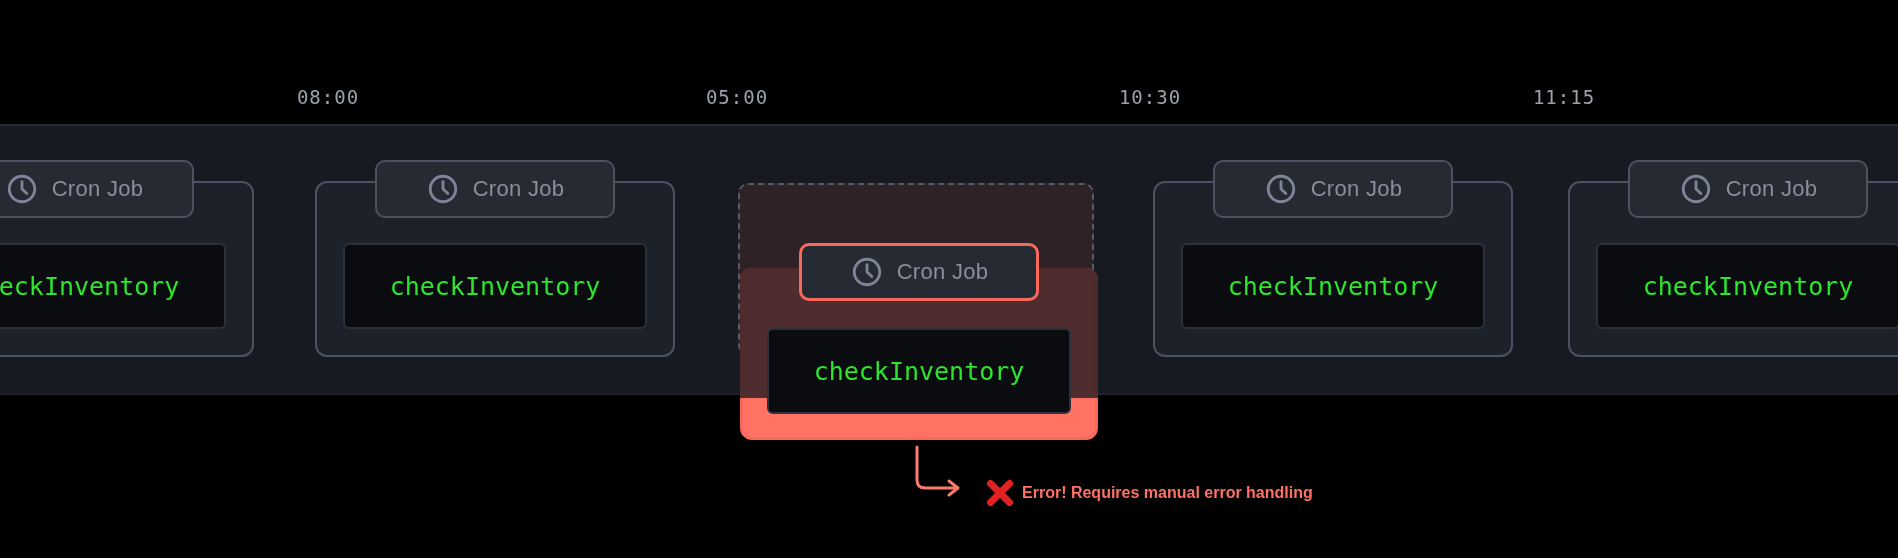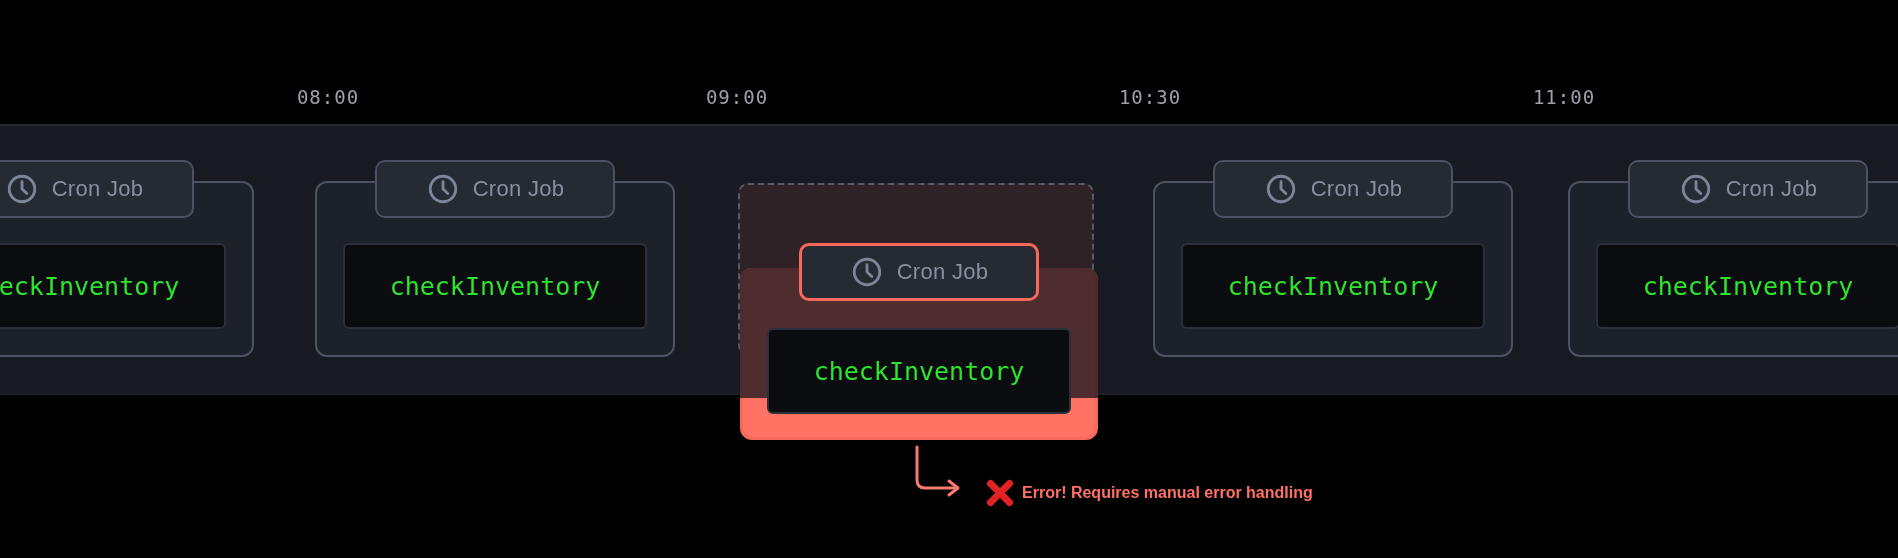--- a/index.html
+++ b/index.html
@@ -75,23 +75,23 @@
   .error-message {
     position:absolute; left:1022px; top:479px;
     font-size:16px; font-weight:700; line-height:28px;
     color:#ff7165; white-space:nowrap;
   }
 </style>
 </head>
 <body>
 
 <div class="time-label t1">08:00</div>
-<div class="time-label t2">09:00</div>
+<div class="time-label t2">05:00</div>
 <div class="time-label t3">10:30</div>
-<div class="time-label t4">11:00</div>
+<div class="time-label t4">11:15</div>
 
 <div class="strip"></div>
 
 <div class="card c1">
   <div class="badge">
     <svg class="clock" width="34" height="34" viewBox="0 0 24 24" fill="none" stroke="#7d8698" stroke-width="2" stroke-linecap="round" stroke-linejoin="round">
         <circle cx="12" cy="12" r="9"></circle>
         <path d="M12 6.8 L12 12 L15.4 15.2"></path>
       </svg>
     <span class="badge-label">Cron Job</span>

